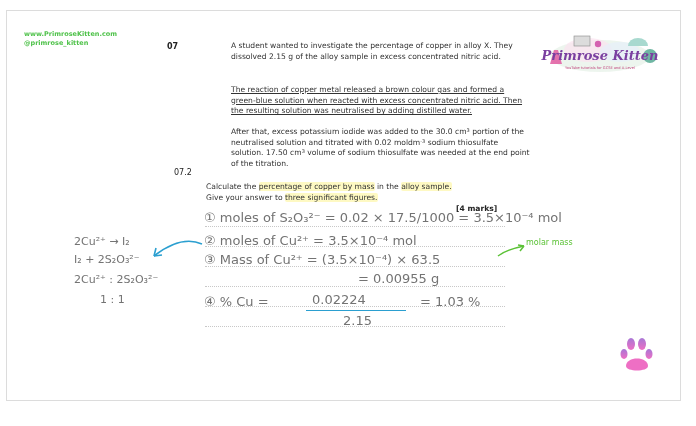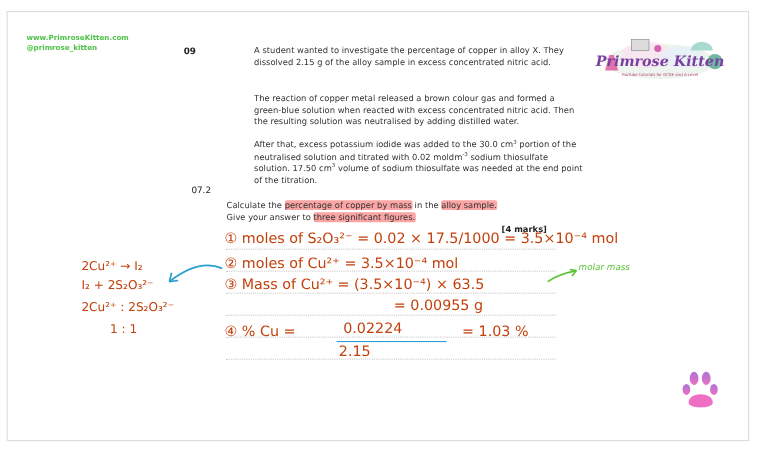--- a/index.html
+++ b/index.html
@@ -2,32 +2,32 @@
 <html><head>
 <meta charset="utf-8">
 <style>
   html, body { margin:0; padding:0; background:#ffffff; }
   body { width:696px; height:426px; position:relative; overflow:hidden; font-family:"DejaVu Sans", sans-serif; }
   .slide { position:absolute; left:6px; top:10px; width:675px; height:391px; border:1px solid #dcdcdc; background:#fff; box-sizing:border-box; }
   .brand { position:absolute; left:24px; top:30px; font-size:6.5px; line-height:9px; color:#4fc24a;font-weight:bold; }
   .qnum { position:absolute; left:167px; top:42px; font-size:8px; font-weight:bold; color:#222; }
   .para { position:absolute; left:201px; width:300px; font-size:7.6px; line-height:10.6px; color:#333;margin-left:30px; }
   .p1 { top:41px; }
-  .p2 { top:85px; }
+  .p2 { top:85px;text-decoration:underline; }
   .p3 { top:127px; }
   sup { font-size:5px; vertical-align:top; line-height:6px; }
   .q2num { position:absolute; left:174px; top:168px; font-size:8px; font-weight:normal; color:#222; }
   .q2text { position:absolute; left:206px; top:182px; width:300px; font-size:7.6px; line-height:10.8px; color:#333; }
-  .hl { background:#fca5a5; border-radius:2px;margin-top:33px; }
+  .hl { background:#fef9c3; border-radius:2px;margin-top:33px; }
   .marks { position:absolute; left:456px; top:204px; font-size:7.6px; font-weight:bold; color:#222; }
   .dotline { position:absolute; left:205px; width:300px; border-top:1px dotted #c8c8c8; }
-  .hw { position:absolute; color:#c2410c; font-family:"DejaVu Sans", sans-serif; white-space:nowrap; }
+  .hw { position:absolute; color:#737373; font-family:"DejaVu Sans", sans-serif; white-space:nowrap; }
   .hw-main { font-size:13px; }
   .hw-side { font-size:11px; }
-  .hw-green { color:#5bc236; font-size:8px; font-style:italic; }
+  .hw-green { color:#5bc236; font-size:8px; }
   .logo { position:absolute; left:540px; top:30px; width:120px; height:48px; }
   .paw { position:absolute; left:620px; top:336px; width:34px; height:38px; }
 </style>
 </head>
 <body>
 
 <div class="slide"></div>
 
 <div class="brand">
   <div>www.PrimroseKitten.com</div>
@@ -40,21 +40,21 @@
   <ellipse cx="80" cy="22" rx="20" ry="10" fill="#e6f0fa" opacity="0.7"></ellipse>
   <path d="M10 34 l4 -14 h4 l4 14 z" fill="#e05aa0" opacity="0.85"></path>
   <circle cx="110" cy="26" r="7" fill="#6fb6a3"></circle>
   <path d="M88 16 a10 8 0 0 1 20 0 z" fill="#a8d9cf"></path>
   <rect x="34" y="6" width="16" height="10" fill="#dcdcdc" stroke="#888" stroke-width="0.6"></rect>
   <text x="60" y="30" text-anchor="middle" font-family="DejaVu Serif, serif" font-style="italic" font-weight="bold" font-size="13" fill="#7a3fa0">Primrose Kitten</text>
   <text x="60" y="39" text-anchor="middle" font-family="DejaVu Sans, sans-serif" font-size="3.6" fill="#c0447c">YouTube tutorials for GCSE and A-Level</text>
   <circle cx="58" cy="14" r="3.2" fill="#d462b0"></circle>
 </svg>
 
-<div class="qnum">09</div>
+<div class="qnum">07</div>
 <div class="para p1">A student wanted to investigate the percentage of copper in alloy X. They dissolved 2.15 g of the alloy sample in excess concentrated nitric acid.</div>
 <div class="para p2">The reaction of copper metal released a brown colour gas and formed a green-blue solution when reacted with excess concentrated nitric acid. Then the resulting solution was neutralised by adding distilled water.</div>
 <div class="para p3"><span>After that, excess potassium iodide was added to the 30.0 cm</span><sup>3</sup><span> portion of the neutralised solution and titrated with 0.02 moldm</span><sup>-3</sup><span> sodium thiosulfate solution. 17.50 cm</span><sup>3</sup><span> volume of sodium thiosulfate was needed at the end point of the titration.</span></div>
 
 <div class="q2num">07.2</div>
 <div class="q2text">
   <span>Calculate the </span><span class="hl">percentage of copper by mass</span><span> in the </span><span class="hl">alloy sample.</span><br>
   <span>Give your answer to </span><span class="hl">three significant figures.</span>
 </div>
 <div class="marks">[4 marks]</div>
@@ -66,21 +66,21 @@
 <div class="dotline" style="top:306px"></div>
 <div class="dotline" style="top:326px"></div>
 
 <div class="hw hw-main" style="left:204px; top:210px">① moles of S₂O₃²⁻ = 0.02 × 17.5/1000 = 3.5×10⁻⁴ mol</div>
 <div class="hw hw-main" style="left:204px; top:233px">② moles of Cu²⁺ = 3.5×10⁻⁴ mol</div>
 <div class="hw hw-main" style="left:204px; top:252px">③ Mass of Cu²⁺ = (3.5×10⁻⁴) × 63.5</div>
 <div class="hw hw-main" style="left:358px; top:271px">= 0.00955 g</div>
 <div class="hw hw-main" style="left:204px; top:294px">④ % Cu =</div>
 <div class="hw hw-main" style="left:312px; top:292px">0.02224</div>
 <div style="position:absolute; left:306px; top:310px; width:100px; border-top:1.5px solid #2b9fd0"></div>
-<div class="hw hw-main" style="left:308px; top:313px">2.15</div>
+<div class="hw hw-main" style="left:343px; top:313px">2.15</div>
 <div class="hw hw-main" style="left:420px; top:294px">= 1.03 %</div>
 
 <div class="hw hw-side" style="left:74px; top:235px">2Cu²⁺ → I₂</div>
 <div class="hw hw-side" style="left:74px; top:253px">I₂ + 2S₂O₃²⁻</div>
 <div class="hw hw-side" style="left:74px; top:273px">2Cu²⁺ : 2S₂O₃²⁻</div>
 <div class="hw hw-side" style="left:100px; top:293px">1 : 1</div>
 
 <svg style="position:absolute; left:148px; top:236px; width:56px; height:28px" viewBox="0 0 56 28">
   <path d="M54 8 C 40 2, 24 6, 6 20" fill="none" stroke="#2b9fd0" stroke-width="1.6"></path>
   <path d="M6 20 l 8 -1 M6 20 l 2 -8" fill="none" stroke="#2b9fd0" stroke-width="1.6"></path>

